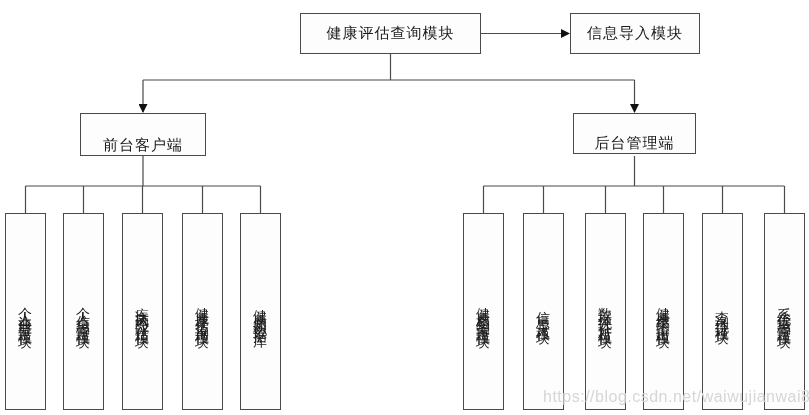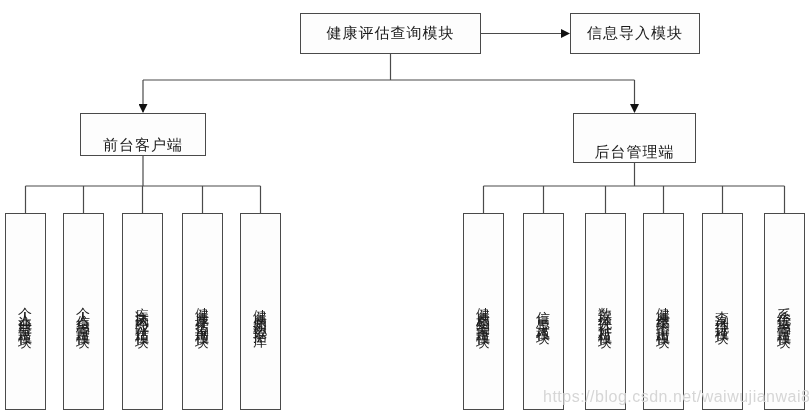--- a/index.html
+++ b/index.html
@@ -104,21 +104,21 @@
   </div>
 
   <div class="node top" style="left: 570px; top: 13px; width: 130px; height: 41px;">
     <span>信息导入模块</span>
   </div>
 
   <div id="mid-layer">
       <div class="node mid" style="left: 80px; top: 113px; width: 126px; height: 43px;">
         <span>前台客户端</span>
       </div>
-      <div class="node mid" style="left: 573px; top: 113px; width: 123px; height: 50px;">
+      <div class="node mid" style="left: 573px; top: 113px; width: 123px; height: 41px;">
         <span>后台管理端</span>
       </div>
     </div>
   <div id="leaf-layer">
       <div class="node leaf" style="left: 5px; top: 213px; width: 41px; height: 197px;">
         <span class="leaf-label">个人注册登录模块</span>
       </div>
       <div class="node leaf" style="left: 63px; top: 213px; width: 41px; height: 197px;">
         <span class="leaf-label">个人信息管理模块</span>
       </div>

